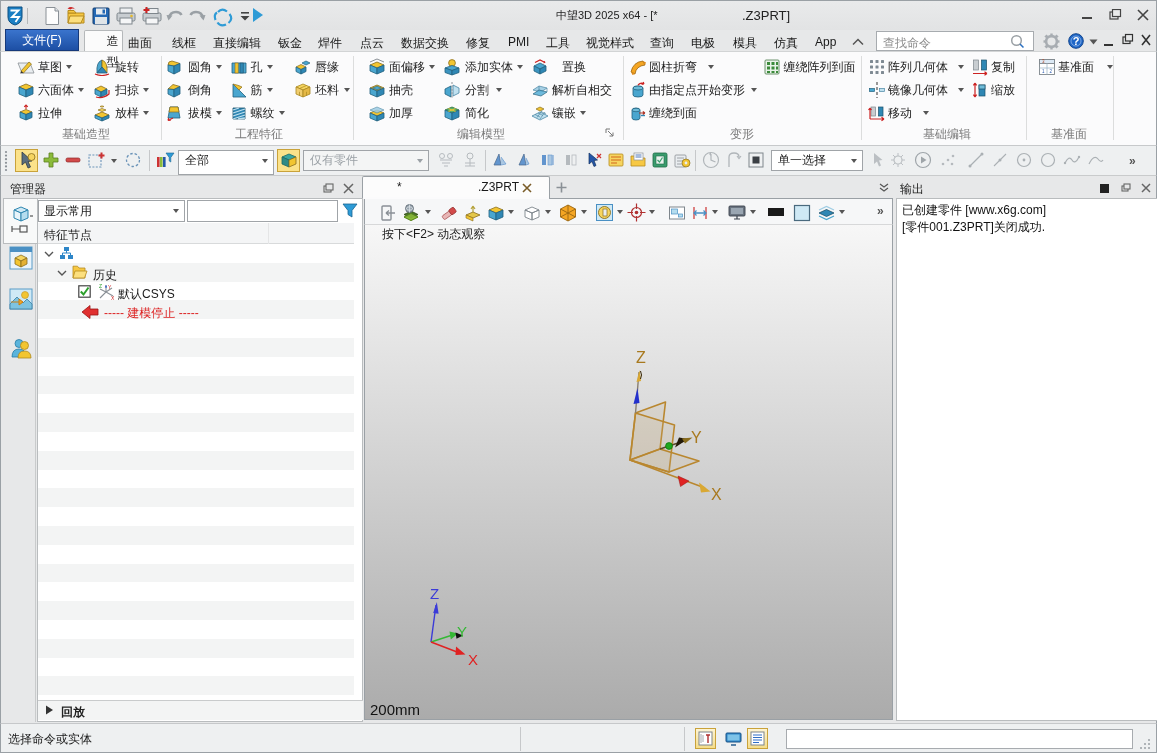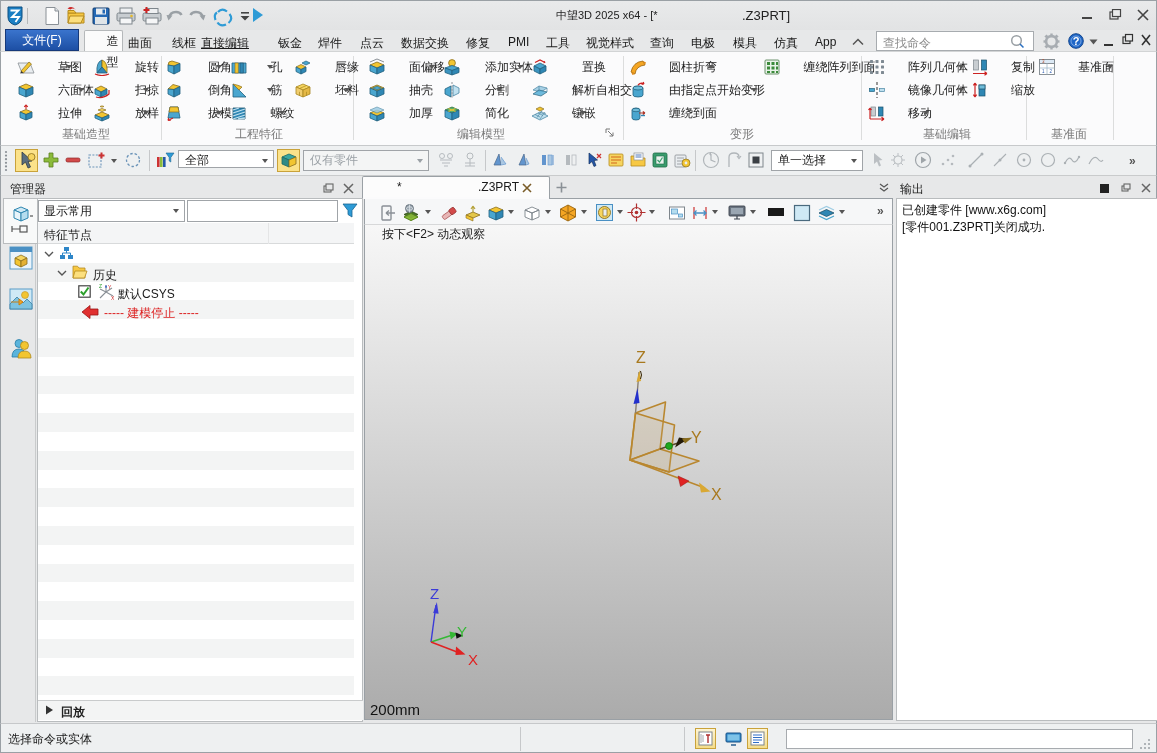--- a/index.html
+++ b/index.html
@@ -14,21 +14,21 @@
 #menurow { left:0; top:30px; width:1157px; height:22px; background:#e7e8e9; border-left:1px solid #9aa0a5; border-right:1px solid #9aa0a5; border-bottom:1px solid #d2d4d5; }
 #filebtn { left:5px; top:29px; width:74px; height:22px; background:linear-gradient(#3a74cd,#1d4fa4); border:1px solid #16397a; color:#fff; text-align:center; line-height:21px; font-size:12px; }
 .mtab { position:absolute; top:30px; height:21px; line-height:21px; font-size:12px; color:#1a1a1a; text-align:center;padding-left:18px; }
 #tab-active { background:#fbfbfb; border:1px solid #b5b8ba; border-bottom:none; border-radius:2px 2px 0 0; }
 
 #ribbon { left:0; top:52px; width:1157px; height:94px; background:#fbfbfc; border-left:1px solid #9aa0a5; border-right:1px solid #9aa0a5; border-bottom:1px solid #c7c9cb; }
 .rdiv { position:absolute; top:4px; width:1px; height:84px; background:#dcdddd; }
 .glabel { position:absolute; top:74px; font-size:12px; color:#7a7a7a; text-align:center; }
 .ritem { position:absolute; height:22px; line-height:22px; font-size:12px; color:#222; white-space:nowrap; }
 .ritem svg { position:absolute; left:0; top:2px; }
-.ritem .lbl { position:absolute; left:26px; top:0;margin-left:20px; }
+.ritem .lbl { position:absolute; left:26px; top:0; }
 .darr { display:inline-block; width:0; height:0; border-left:3.5px solid transparent; border-right:3.5px solid transparent; border-top:4px solid #555; position:absolute; top:9px; }
 
 #datoolbar { left:0; top:146px; width:1157px; height:30px; background:#eef0f1; border-left:1px solid #9aa0a5; border-right:1px solid #9aa0a5; border-bottom:1px solid #c9cbcc; }
 .combo { position:absolute; background:#fff; border:1px solid #a0a4a8; font-size:12px; }
 .combo .ca { position:absolute; right:5px; top:8px; width:0; height:0; border-left:3.5px solid transparent; border-right:3.5px solid transparent; border-top:4px solid #555; }
 
 #main { left:0; top:176px; width:1157px; height:547px; background:#e7e8e9; border-left:1px solid #9aa0a5; border-right:1px solid #9aa0a5; }
 #mgr-side { left:0px; top:22px; width:35px; height:524px; background:#e7e8e9; border-right:1px solid #c9cbcc; }
 #mgr-rows { background:repeating-linear-gradient(#fff 0px, #fff 18.8px, #f3f4f4 18.8px, #f3f4f4 37.6px); }
 
@@ -100,21 +100,21 @@
   <rect x="0" y="8" width="10" height="2" fill="#444"></rect>
   <rect x="28" y="3" width="8" height="7" fill="none" stroke="#444" stroke-width="1.2"></rect>
   <rect x="30.5" y="0.5" width="8" height="7" fill="#e9eaea" stroke="#444" stroke-width="1.2"></rect>
   <path d="M56 1 L66 11 M66 1 L56 11" stroke="#444" stroke-width="1.6"></path>
 </svg>
 </div>
 <div class="abs" id="menuitems" style="left:0;top:0;width:1157px;height:753px;z-index:5;">
 <div class="mtab" id="tab-active" style="left:84px;width:39px;">造型</div>
 <span class="txt" style="top:35px;left:128px;">曲面</span>
 <span class="txt" style="top:35px;left:172px;">线框</span>
-<span class="txt" style="top:35px;left:201px;text-decoration:underline;">直接编辑</span>
+<span class="txt" style="top:35px;left:213px;">直接编辑</span>
 <span class="txt" style="top:35px;left:278px;">钣金</span>
 <span class="txt" style="top:35px;left:318px;">焊件</span>
 <span class="txt" style="top:35px;left:360px;">点云</span>
 <span class="txt" style="top:35px;left:401px;">数据交换</span>
 <span class="txt" style="top:35px;left:466px;">修复</span>
 <span class="txt" style="top:35px;left:508px;">PMI</span>
 <span class="txt" style="top:35px;left:546px;text-align:right;">工具</span>
 <span class="txt" style="top:35px;left:586px;">视觉样式</span>
 <span class="txt" style="top:35px;left:650px;">查询</span>
 <span class="txt" style="top:35px;left:691px;">电极</span>
@@ -630,21 +630,21 @@
 <svg class="abs" style="left:123px;top:5px;" width="18" height="18" viewBox="0 0 18 18">
       <circle cx="9" cy="9" r="6.5" fill="none" stroke="#6a93b8" stroke-width="1.3" stroke-dasharray="2.5 2"></circle>
     </svg>
 <div class="abs" style="left:148px;top:4px;width:1px;height:21px;background:#c6c8ca;"></div>
 <svg class="abs" style="left:154px;top:5px;" width="20" height="18" viewBox="0 0 20 18">
   <rect x="2" y="6" width="2.6" height="10" fill="#cc3333"></rect>
       <rect x="5" y="6" width="2.6" height="10" fill="#8bbb3a"></rect>
       <rect x="8" y="6" width="2.6" height="10" fill="#2456a8"></rect>
   <path d="M11 2 L19 2 L15.8 6.5 L15.8 11 L14.2 10 L14.2 6.5 Z" fill="#2e9bd6" stroke="#1a6492" stroke-width="0.6"></path>
 </svg>
-<div class="combo" style="left:177px;top:4px;width:96px;height:18px;line-height:19px;"><span style="padding-left:6px;">全部</span><span class="ca"></span></div>
+<div class="combo" style="left:177px;top:4px;width:96px;height:25px;line-height:19px;"><span style="padding-left:6px;">全部</span><span class="ca"></span></div>
 <div class="abs" style="left:276px;top:3px;width:23px;height:23px;background:#fbe28a;border:1px solid #c9a23a;"></div>
 <svg class="abs" style="left:279px;top:5px;" width="18" height="18" viewBox="0 0 18 18">
   <path d="M2 6 L9 3 L16 6 L9 9 Z" fill="#3aa6a0" stroke="#1d6a66" stroke-width="0.8"></path>
   <path d="M2 6 L9 9 L9 16 L2 13 Z" fill="#2f8a85" stroke="#1d6a66" stroke-width="0.8"></path>
   <path d="M16 6 L9 9 L9 16 L16 13 Z" fill="#f2c531" stroke="#8a6d1d" stroke-width="0.8"></path>
 </svg>
 <div class="combo" style="left:302px;top:4px;width:126px;height:21px;line-height:19px;background:#f4f5f5;color:#9aa0a5;"><span style="padding-left:6px;">仅有零件</span><span class="ca" style="border-top-color:#9aa0a5;"></span></div>
 <svg class="abs" style="left:436px;top:5px;opacity:0.5;" width="18" height="18" viewBox="0 0 18 18">
       <circle cx="5" cy="5" r="2.5" fill="none" stroke="#7e868c" stroke-width="1"></circle>
       <circle cx="13" cy="5" r="2.5" fill="none" stroke="#7e868c" stroke-width="1"></circle>

